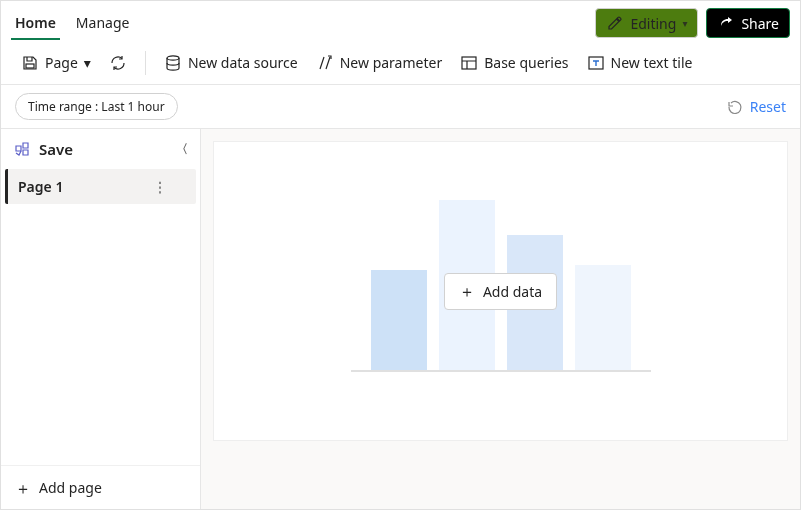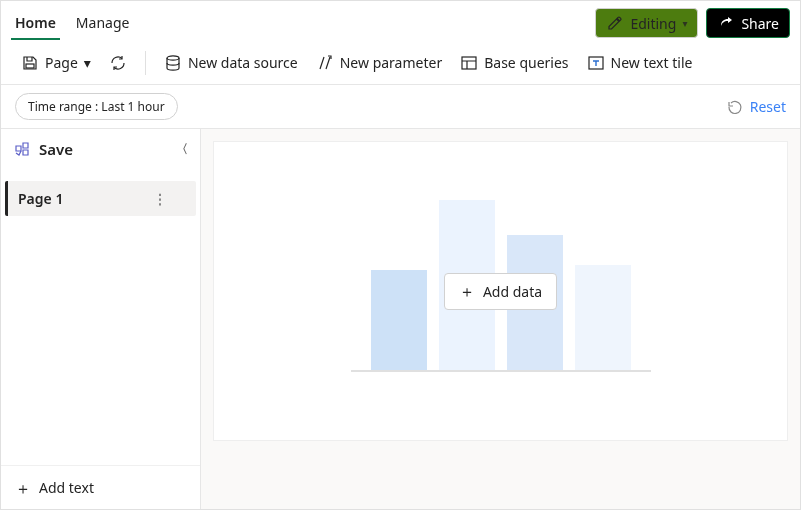--- a/index.html
+++ b/index.html
@@ -26,21 +26,21 @@
   
   .filterbar { display: flex; align-items: center; padding: 8px 14px; border-bottom: 1px solid #e6e6e6; height: 44px; }
   .pill { border: 1px solid #d1d1d1; border-radius: 16px; padding: 4px 12px; font-size: 12px; cursor: pointer; }
   .reset { margin-left: auto; display: flex; align-items: center; gap: 6px; color: #3b82f6; cursor: pointer; justify-content: space-between; }
   
   
   .main { flex: 1; display: flex; min-height: 0; background: #faf9f8; }
   .sidebar { width: 200px; background: #fff; border-right: 1px solid #e6e6e6; display: flex; flex-direction: column; }
   .side-header { display: flex; align-items: center; gap: 8px; padding: 10px 12px; font-weight: 600; font-size: 15px; }
   .collapse-btn { margin-left: auto; cursor: pointer; color: #666; font-size: 12px; }
-  .page-item { display: flex; align-items: center; padding: 8px 28px 8px 10px; background: #f3f2f1; border-left: 3px solid #242424; font-weight: 600; cursor: pointer; margin: 12px 4px; border-radius: 2px; }
+  .page-item { display: flex; align-items: center; padding: 8px 28px 8px 10px; background: #f3f2f1; border-left: 3px solid #242424; font-weight: 600; cursor: pointer; margin: 0 4px; border-radius: 2px; }
   .page-item .more { margin-left: auto; color: #888; cursor: pointer; font-size: 14px; letter-spacing: 1px; }
   .add-page { margin-top: auto; display: flex; align-items: center; gap: 8px; padding: 12px 14px; cursor: pointer; border-top: 1px solid #f0f0f0; }
   .plus { font-size: 16px; line-height: 1; }
   
   .canvas { flex: 1; padding: 12px; }
   .tile-area { background: #fff; width: 100%; height: 300px; border: 1px solid #eee; display: flex; align-items: center; justify-content: center; position: relative; }
   .ghost-chart { position: absolute; bottom: 70px; display: flex; align-items: flex-end; gap: 12px; }
   .ghost-chart .bar { width: 56px; background: #cfe2f8; opacity: .7; }
   .ghost-chart .bar.b1 { height: 100px; background:#b8d4f4;}
   .ghost-chart .bar.b2 { height: 170px; background:#e3eefd;}
@@ -168,21 +168,21 @@
       </span>
     </div>
     <div class="page-item">
       <span>Page 1</span>
       <span class="more">
         <span>⋮</span>
       </span>
     </div>
     <div class="add-page">
       <span class="plus">＋</span>
-      <span>Add text</span>
+      <span>Add page</span>
     </div>
   </div>
 
   <div class="canvas">
     <div class="tile-area">
       <div class="ghost-chart">
         <div class="bar b1"></div>
           <div class="bar b2"></div>
           <div class="bar b3"></div>
           <div class="bar b4"></div>

